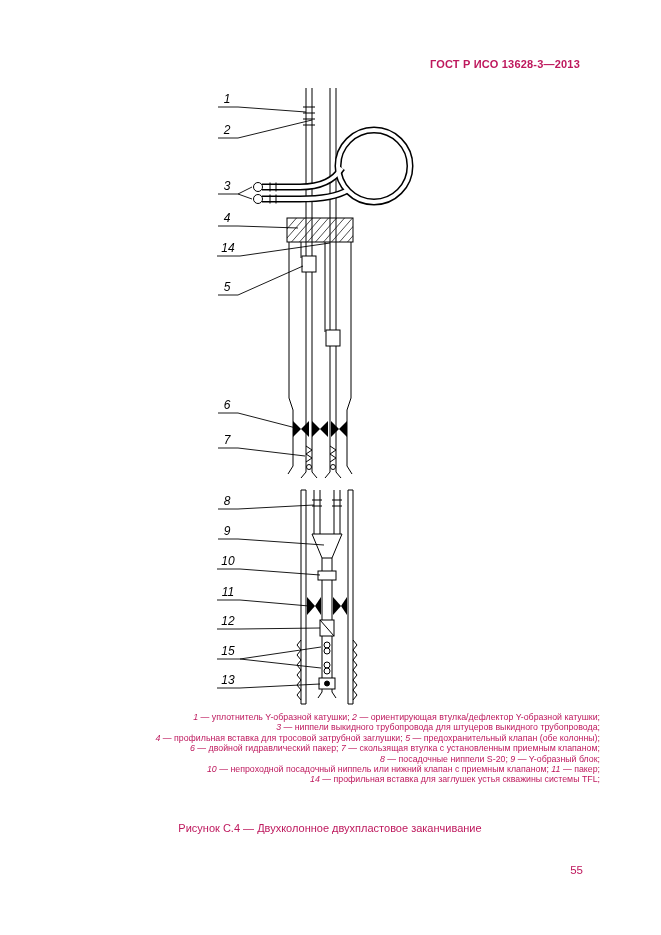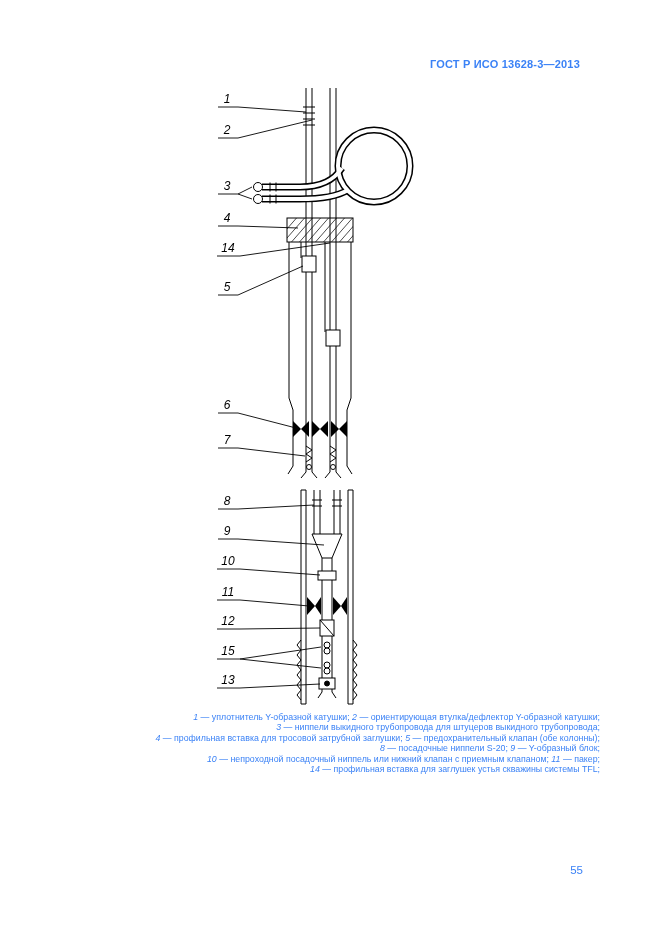--- a/index.html
+++ b/index.html
@@ -3,21 +3,21 @@
 <meta charset="utf-8">
 <style>
   html,body{margin:0;padding:0;background:#888;}
   .page{
     position:relative;
     width:661px;height:935px;
     background:#ffffff;
     margin:0 auto;
     overflow:hidden;
     font-family:"Liberation Sans", sans-serif;
-    color:#3b82f6;
+    color:#be185d;
   }
   .gost-header{
     position:absolute;
     top:58px;right:81px;
     font-size:11px;font-weight:bold;
     letter-spacing:.2px;
   }
   .diagram-svg{
     position:absolute;left:0;top:0;
   }
@@ -248,21 +248,23 @@
       <text class="callout" x="228" y="625">12</text>
       <text class="callout" x="228" y="655">15</text>
       <text class="callout" x="228" y="684">13</text>
     </g>
   </svg>
 
   <div class="legend">
     <div class="legend-line"><i>1</i> — уплотнитель Y-образной катушки; <i>2</i> — ориентирующая втулка/дефлектор Y-образной катушки;</div>
     <div class="legend-line"><i>3</i> — ниппели выкидного трубопровода для штуцеров выкидного трубопровода;</div>
     <div class="legend-line"><i>4</i> — профильная вставка для тросовой затрубной заглушки; <i>5</i> — предохранительный клапан (обе колонны);</div>
+    <div class="legend-line"><i>6</i> — двойной гидравлический пакер; <i>7</i> — скользящая втулка с установленным приемным клапаном;</div>
     <div class="legend-line"><i>8</i> — посадочные ниппели S-20; <i>9</i> — Y-образный блок;</div>
     <div class="legend-line"><i>10</i> — непроходной посадочный ниппель или нижний клапан с приемным клапаном; <i>11</i> — пакер;</div>
     <div class="legend-line"><i>14</i> — профильная вставка для заглушек устья скважины системы TFL;</div>
   </div>
 
+  <div class="figure-caption">Рисунок С.4 — Двухколонное двухпластовое заканчивание</div>
 
   <div class="page-number">55</div>
 
 </div>
 
 </body></html>

